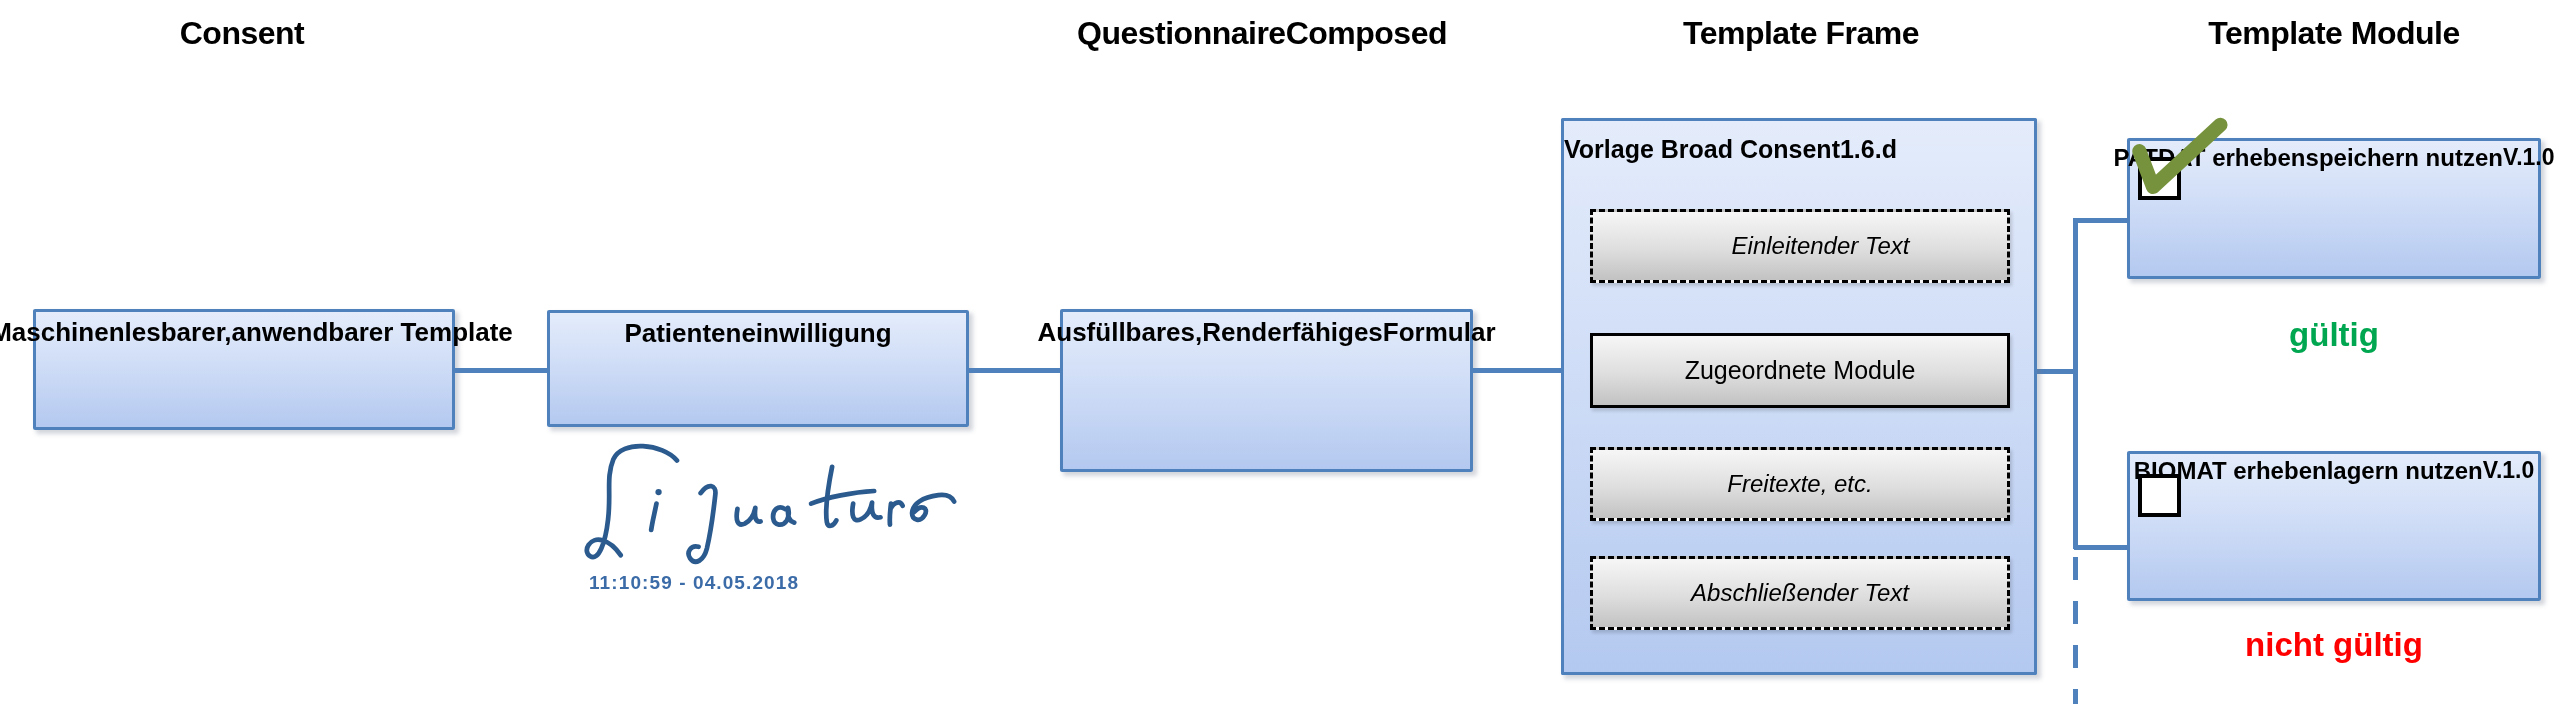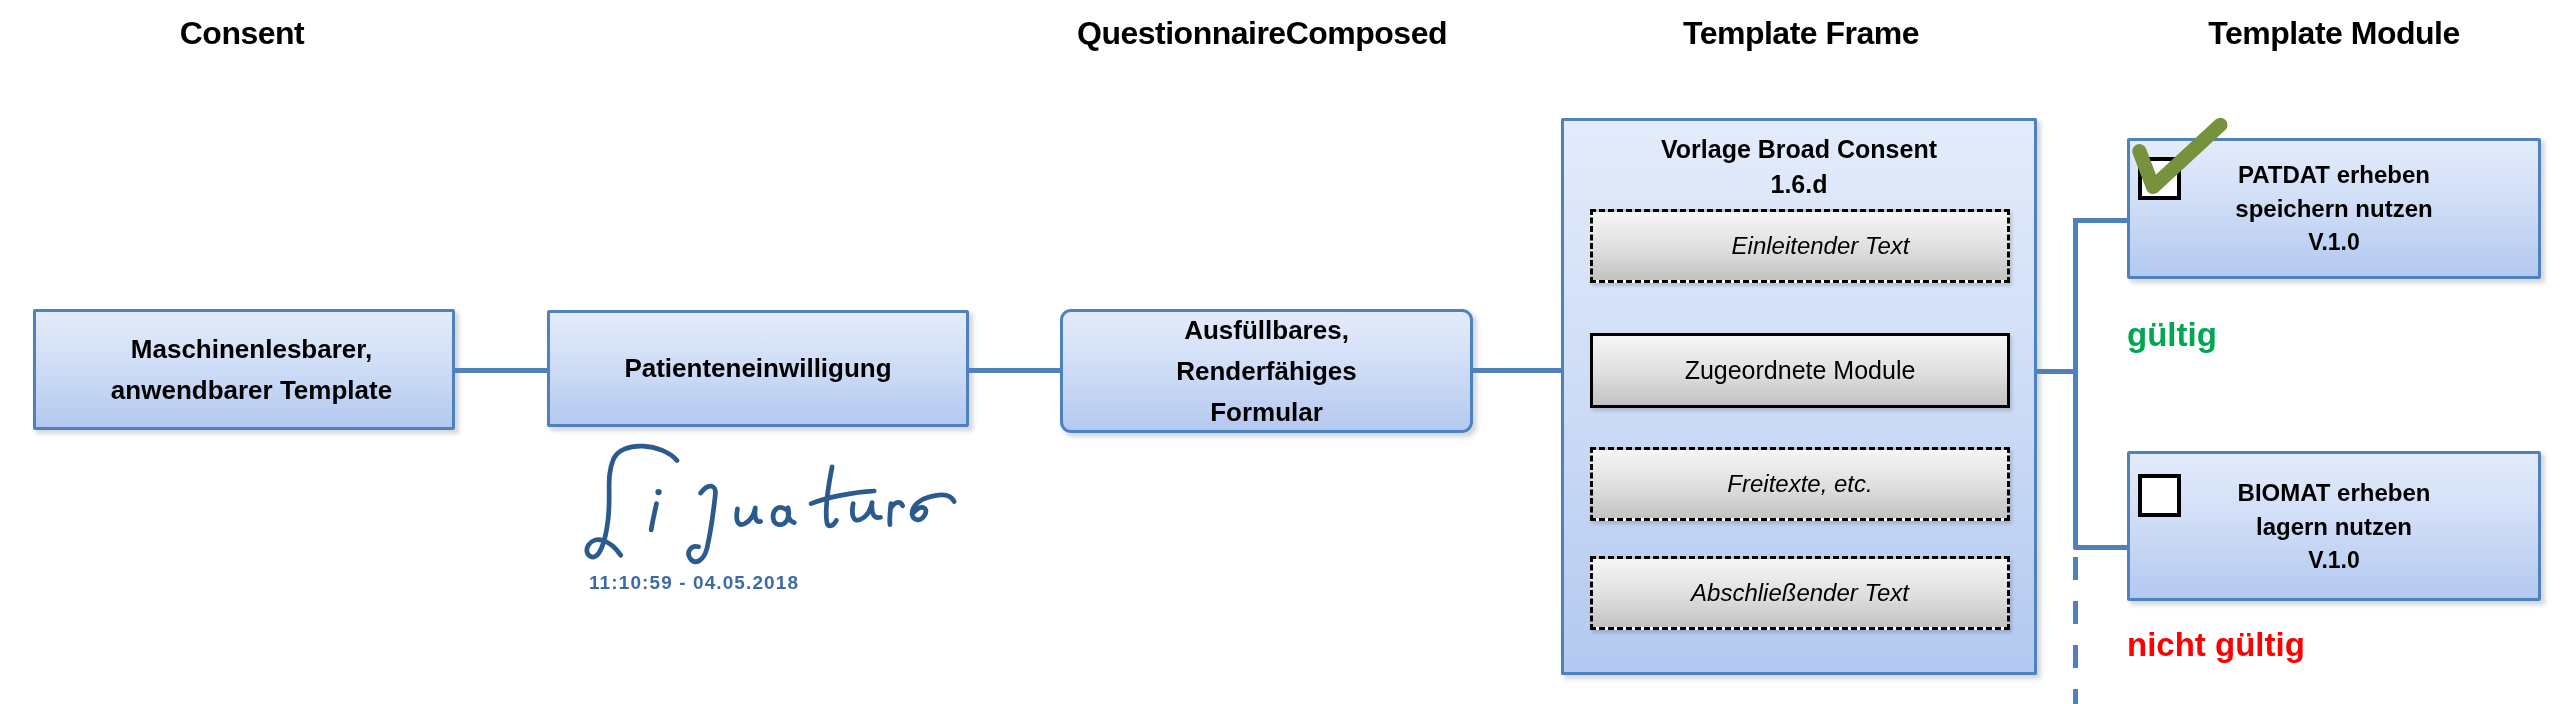--- a/index.html
+++ b/index.html
@@ -11,27 +11,27 @@
   .col-header{
     position:absolute;top:14.8px;transform:translateX(-50%);
     font-size:32px;font-weight:700;white-space:nowrap;letter-spacing:-0.5px;
   }
   
   .bluebox{
     position:absolute;box-sizing:border-box;
     background:linear-gradient(180deg,#e4ecfb 0%,#d2dff7 40%,#b4c9f0 100%);
     border:3.7px solid #4f81bd;border-radius:2.1px;
     box-shadow:3.2px 3.7px 4.7px rgba(110,120,140,0.30);
-    display:flex;flex-direction:column;justify-content:center;
+    display:flex;flex-direction:row;justify-content:center;
     text-align:center;
   }
   .chain-line{font-size:26px;font-weight:700;line-height:41px;white-space:nowrap;}
   #box1{left:33px;top:309px;width:422px;height:121px;padding-left:15px;}
   #box2{left:547px;top:310px;width:422px;height:117px;}
-  #box3{left:1060px;top:309px;width:413px;height:124px;border-radius:11px;}
+  #box3{left:1060px;top:309px;width:413px;height:163px;}
   
   .h-line{position:absolute;height:4.7px;background:#4f81bd;}
   .v-line{position:absolute;width:4.7px;background:#4f81bd;}
   .v-dashed{
     position:absolute;width:4.7px;
     background:repeating-linear-gradient(180deg,#4f81bd 0 23px,transparent 23px 44px);
   }
   #c1{left:454px;top:368px;width:94px;}
   #c2{left:968px;top:368px;width:92px;}
   #c3{left:1471px;top:368px;width:91px;}
@@ -63,21 +63,21 @@
   .module-line{font-size:24px;font-weight:700;line-height:34px;white-space:nowrap;}
   .module-version{font-size:23px;font-weight:700;line-height:33px;}
   .checkbox{
     position:absolute;width:35px;height:35px;box-sizing:content-box;
     border:4.7px solid #000;background:#ffffff;
   }
   #checkbox1{left:2138px;top:157px;}
   #checkbox2{left:2138px;top:474px;}
   #checkmark{position:absolute;left:2132px;top:113px;}
   .status{
-    position:absolute;left:2127px;width:414px;text-align:left;
+    position:absolute;left:2127px;width:414px;text-align:center;
     font-size:33px;font-weight:700;white-space:nowrap;
   }
   #status1{top:316px;color:#00a750;}
   #status2{top:626px;color:#ff0000;}
   
   #signature{position:absolute;left:579px;top:430px;}
   .timestamp{
     position:absolute;left:589px;top:572px;
     font-size:19px;font-weight:600;color:#3c6ca8;letter-spacing:1.1px;white-space:nowrap;
   }

